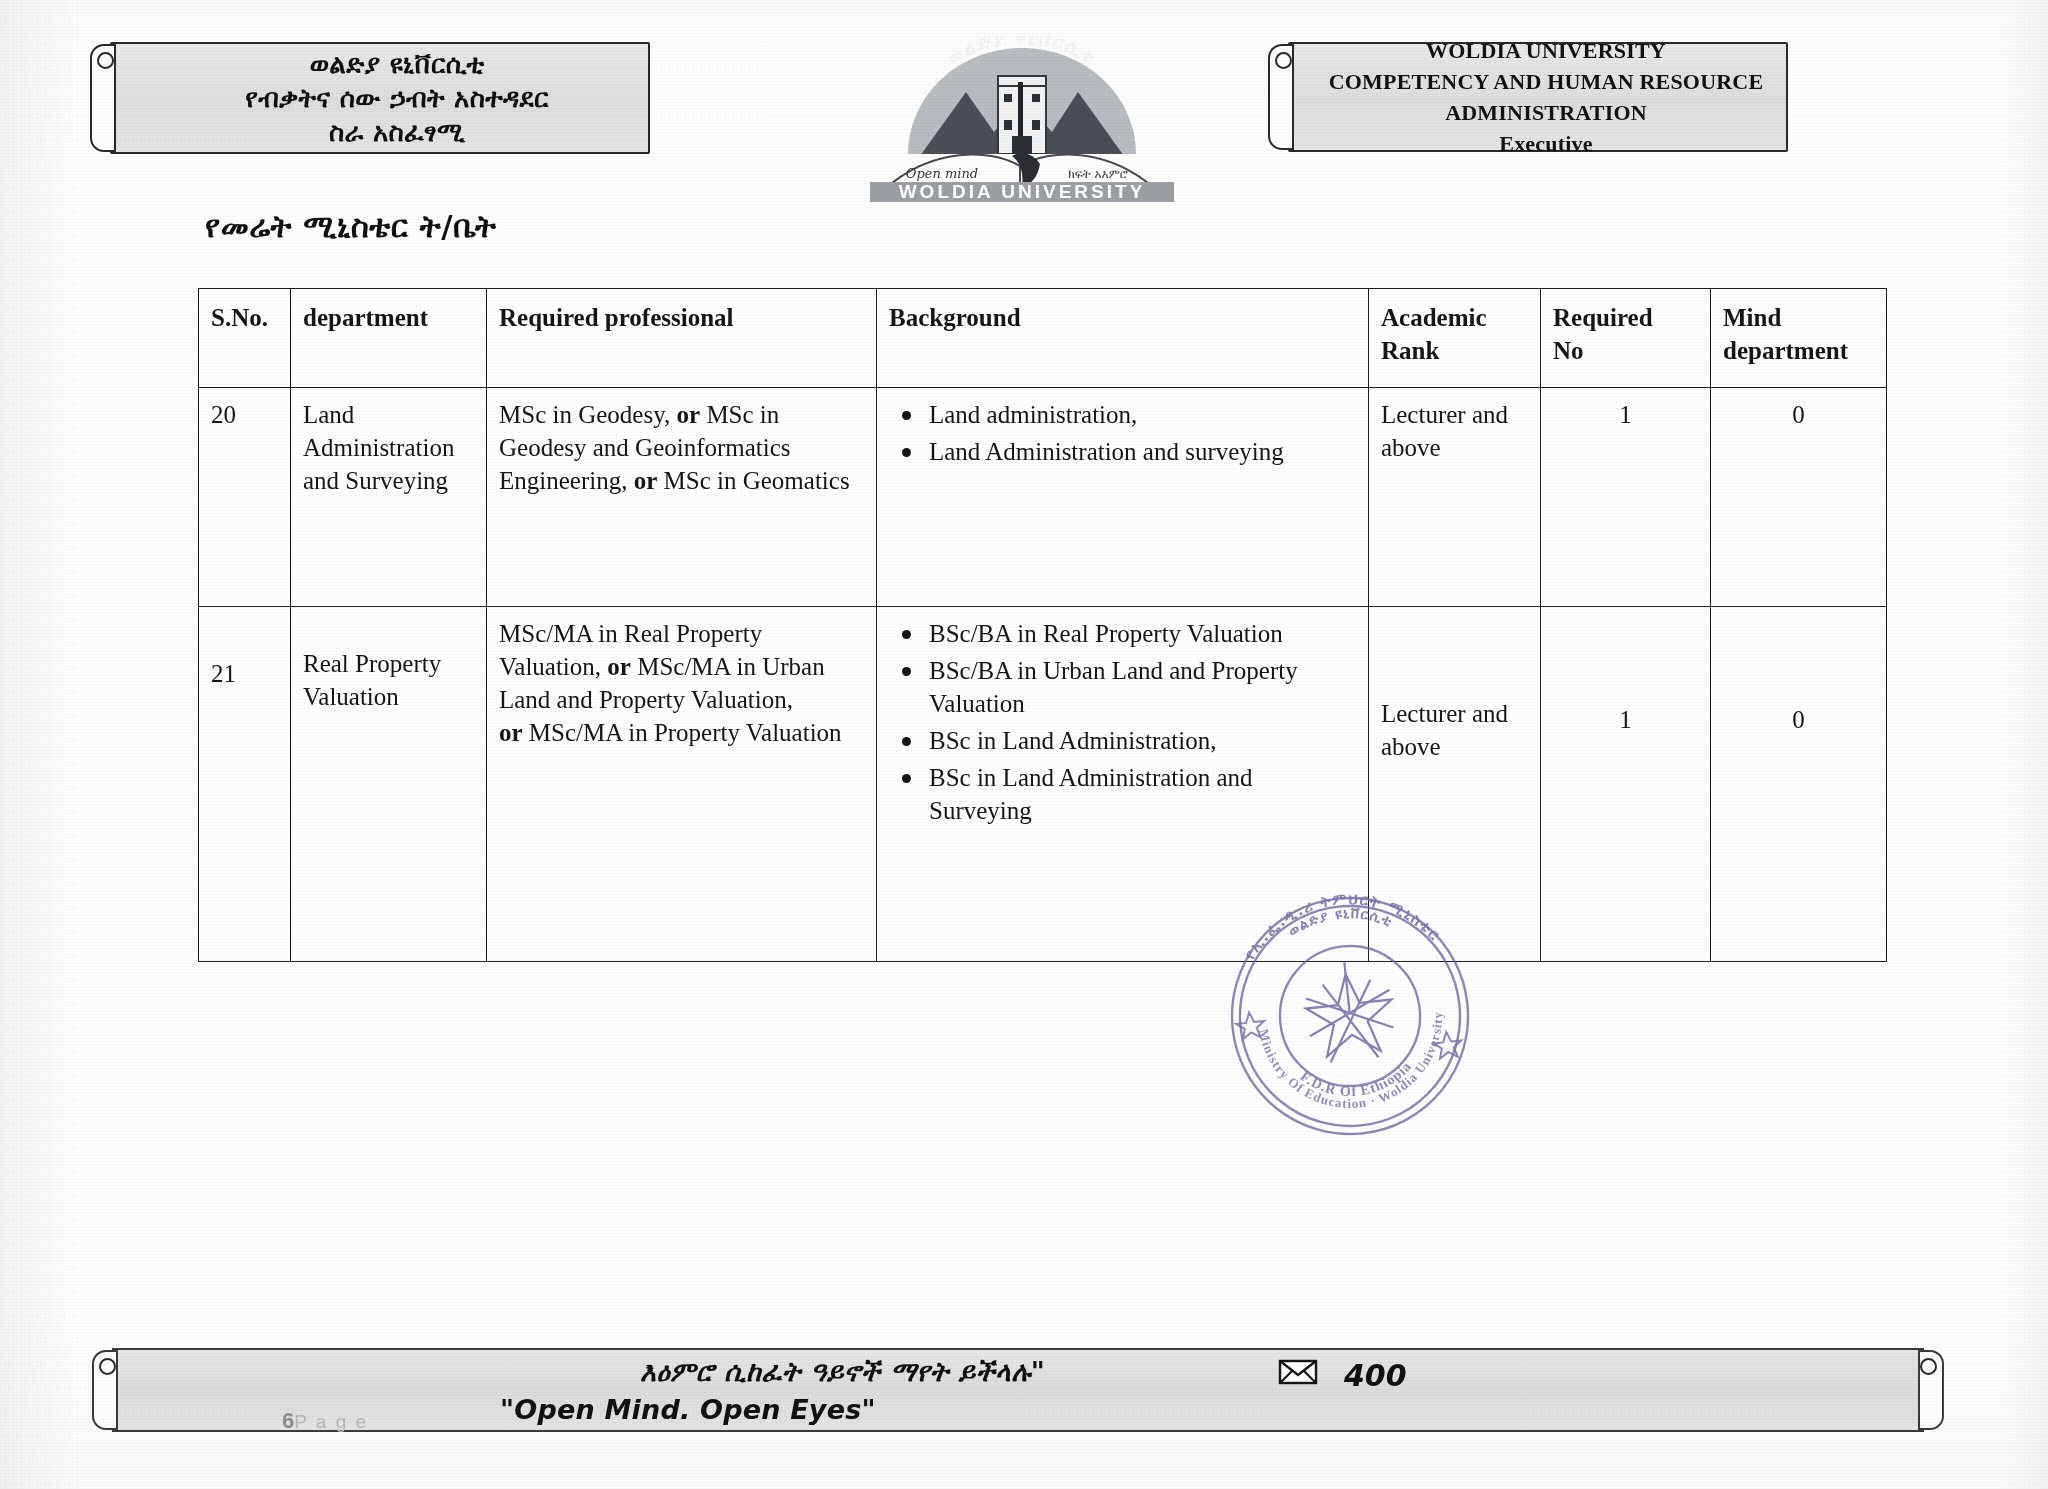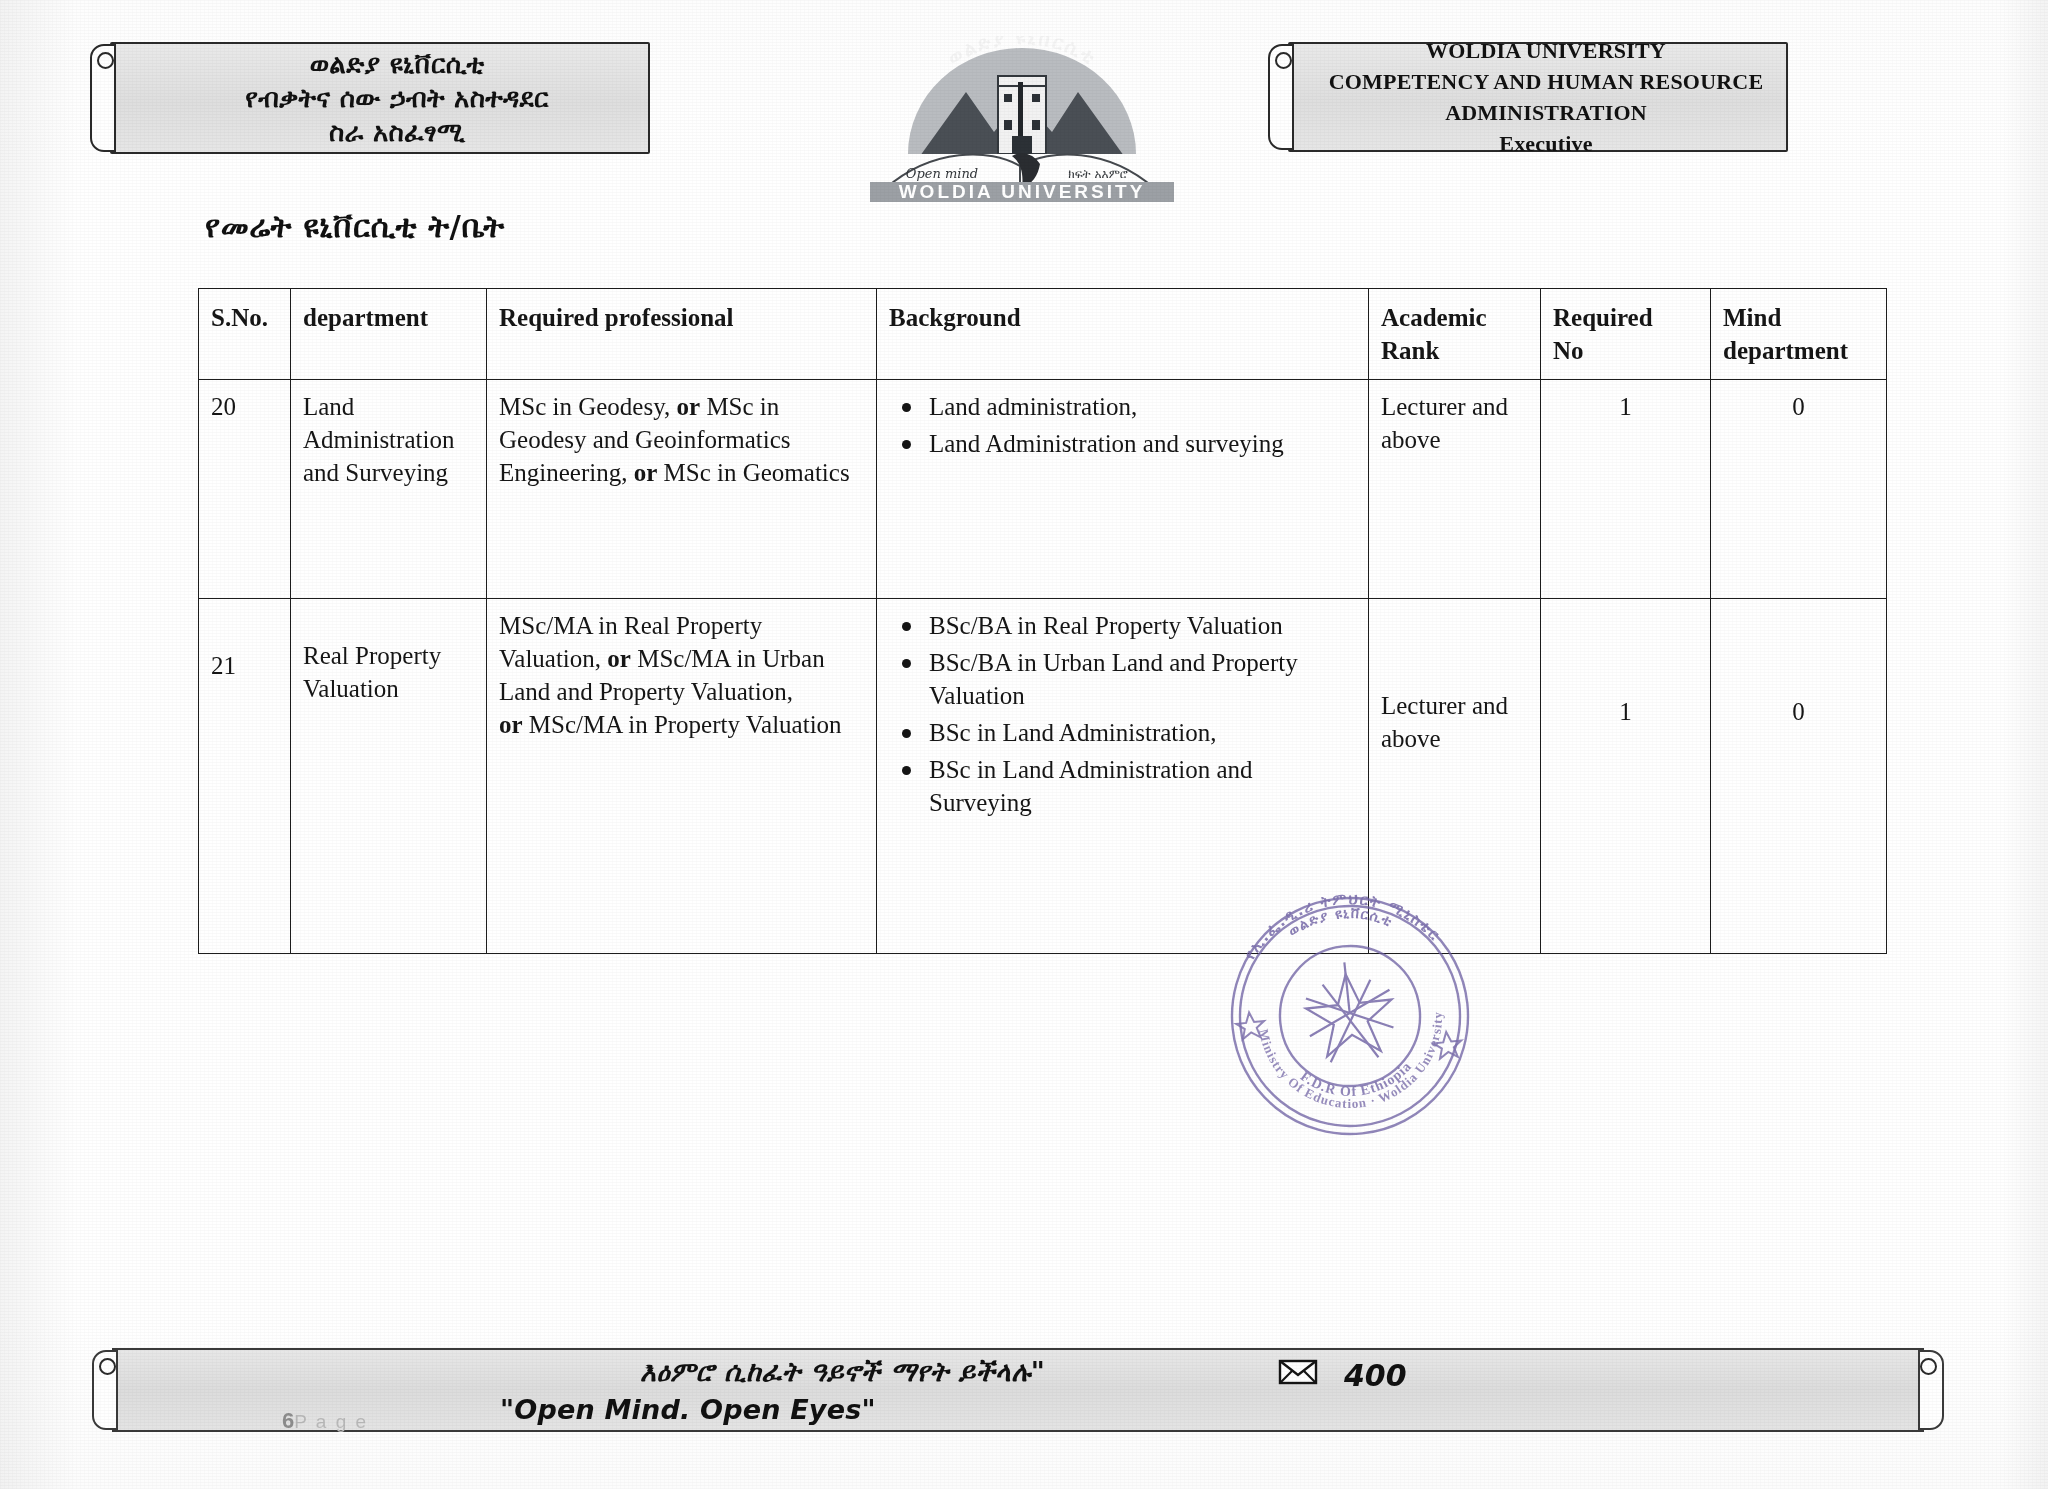--- a/index.html
+++ b/index.html
@@ -136,21 +136,21 @@
     font-size:25px;
     line-height:33px;
     color:#161616;
   }
   table.vac th{
     font-weight:bold;
     font-size:25px;
     line-height:33px;
     text-align:left;
     padding-top:12px;
-    padding-bottom:12px;
+    padding-bottom:20px;
   }
   .c-sno{width:92px;}
   .c-dep{width:196px;}
   .c-prof{width:390px;}
   .c-back{width:492px;}
   .c-rank{width:172px;}
   .c-req{width:170px;}
   .c-work{width:176px;}
 
   td.sno{font-size:26px;padding-top:74px;}
@@ -296,21 +296,21 @@
       <div class="en-head">
         <span>WOLDIA UNIVERSITY</span>
         <span>COMPETENCY AND HUMAN RESOURCE</span>
         <span class="mixed"><span>ADMINISTRATION</span><em> Executive</em></span>
       </div>
     </div>
   </div>
 
 </div>
 
-<div class="subtitle">የመሬት ዩኒቨርሲቲ ት/ቤት</div>
+<div class="subtitle">የመሬት ሚኒስቴር ት/ቤት</div>
 
 <div class="tbl-wrap">
   <table class="vac">
     <colgroup>
       <col class="c-sno">
         <col class="c-dep">
         <col class="c-prof">
         <col class="c-back">
       <col class="c-rank">
         <col class="c-req">

